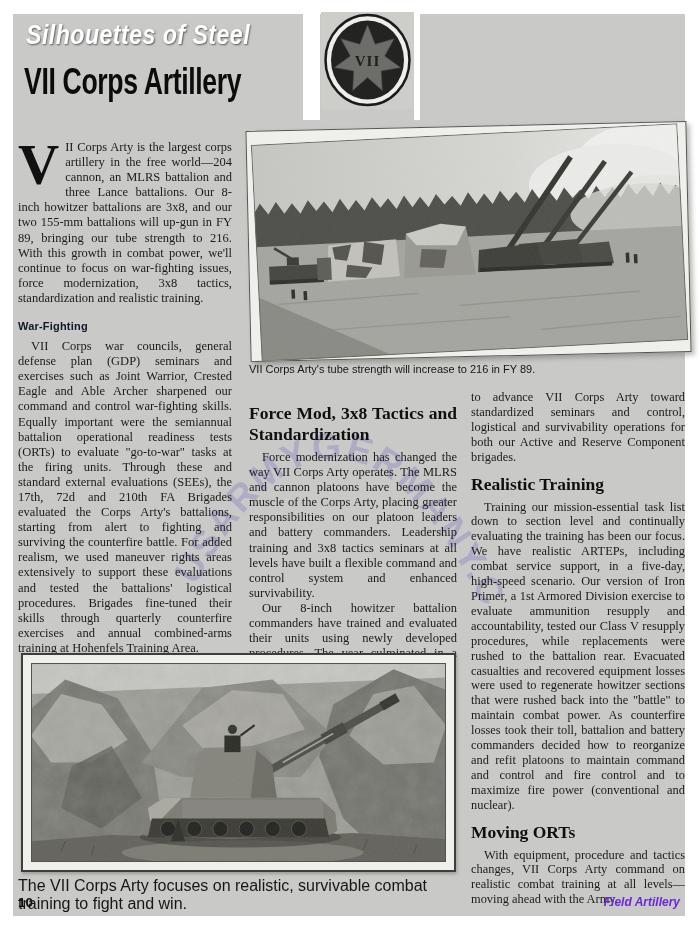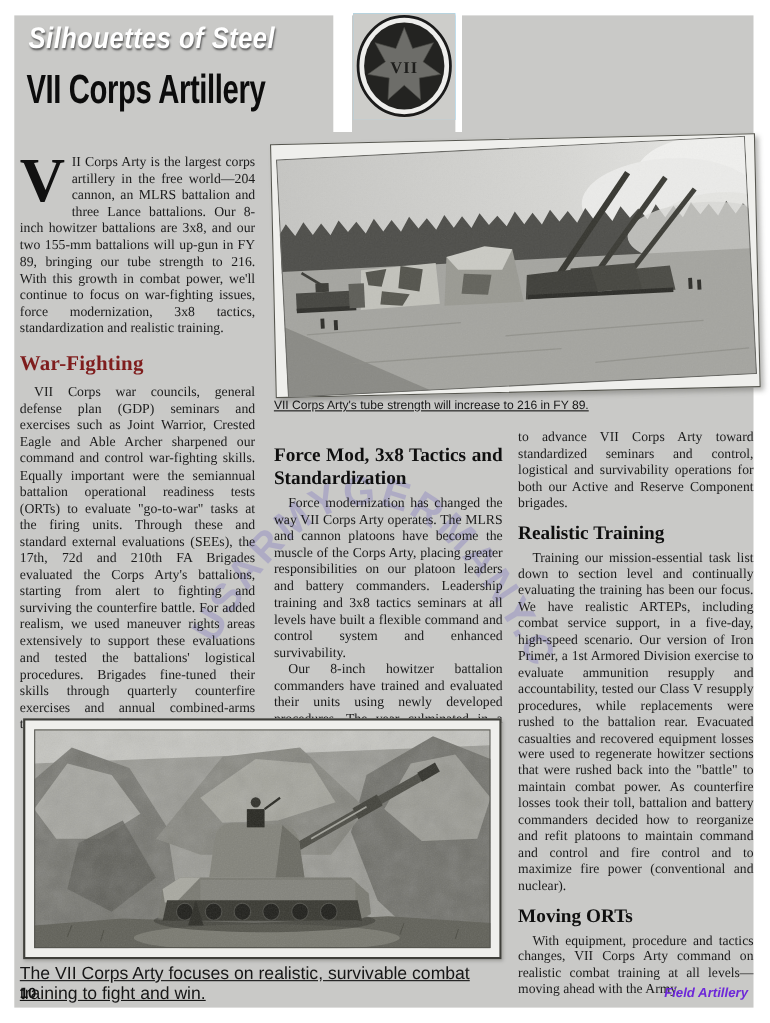--- a/index.html
+++ b/index.html
@@ -12,54 +12,54 @@
   .kicker{position:absolute;left:13px;top:6px;font-family:"Liberation Sans",sans-serif;
           font-weight:bold;font-style:italic;font-size:27px;color:#ffffff;letter-spacing:.5px;
           text-shadow:1px 1px 2px rgba(85,85,85,.95);white-space:nowrap;
           transform:scaleX(.86);transform-origin:left top;}
   .pagetitle{position:absolute;left:11px;top:47px;font-family:"Liberation Sans",sans-serif;
           font-weight:bold;font-size:37px;color:#0c0c0c;white-space:nowrap;
           transform:scaleX(.72);transform-origin:left top;letter-spacing:-.5px;}
   .gutter{position:absolute;top:-1px;height:107px;background:#ffffff;}
   .gutter-left{left:290px;width:17px;}
   .gutter-right{left:401px;width:6px;}
-  .logo-box{position:absolute;left:308px;top:-2px;width:93px;height:97px;background:#7dd3fc;}
+  .logo-box{position:absolute;left:308px;top:-2px;width:93px;height:97px;background:#eab308;}
   .logo-box svg{display:block;width:100%;height:100%;}
 
   
   .watermark{position:absolute;left:0;top:0;width:672px;height:902px;pointer-events:none;}
 
   
   .col{position:absolute;color:#1b1b1b;}
   .col p{margin:0;font-size:12.5px;line-height:15.1px;text-align:justify;}
   .col1{left:5px;top:126px;width:214px;}
   .col2{left:236px;top:373px;width:208px;}
   .col3{left:458px;top:376px;width:214px;}
   .col3 p{font-size:12.4px;line-height:14.9px;}
   .indent{text-indent:13px;}
   .dropcap{float:left;font-size:57px;line-height:44px;font-weight:bold;color:#111;
            margin:3px 6px 0 0;font-family:"Liberation Serif",serif;}
-  .sans-heading{font-family:Liberation Serif, serif;font-size:19px;font-weight:bold;
-           color:#7f1d1d;margin:14px 0 7px 0;letter-spacing:.2px;}
+  .sans-heading{font-family:Liberation Sans, sans-serif;font-size:11px;font-weight:bold;
+           color:#0f172a;margin:14px 0 7px 0;letter-spacing:.2px;}
   .serif-heading{font-family:"Liberation Serif",serif;font-size:17.5px;font-weight:bold;
            color:#0f0f0f;margin:9px 0 5px 0;}
   .serif-heading.justified{text-align:justify;}
   .col2 .serif-heading{margin-top:16px;line-height:21px;}
 
   
   .photo{position:absolute;background:#efefec;box-sizing:border-box;overflow:hidden;}
   .photo svg{position:absolute;display:block;}
   .photo1{left:235px;top:112px;width:441px;height:231px;border:1px solid #56564f;
           transform:rotate(-1.3deg);box-shadow:3px 3px 5px rgba(95,95,90,.45);}
   .photo1 svg{left:7px;top:7px;width:427px;height:217px;transform:rotate(-1.6deg);}
   .photo2{left:8px;top:639px;width:435px;height:219px;border:2px solid #3f3f3a;
           box-shadow:1px 2px 3px rgba(95,95,90,.4);}
   .photo2 svg{left:8px;top:8px;width:415px;height:199px;}
 
-  .caption{position:absolute;font-family:"Liberation Sans",sans-serif;color:#161616;text-decoration:underline;}
+  .caption{position:absolute;font-family:"Liberation Sans",sans-serif;color:#161616;}
   .caption1{left:236px;top:349px;width:436px;font-size:11px;}
   .caption2{left:5px;top:863px;width:445px;font-size:16px;}
 
   
   .pageno{position:absolute;left:5px;top:881px;font-family:"Liberation Sans",sans-serif;
           font-weight:bold;font-size:13.5px;color:#111;}
   .mag{position:absolute;right:5px;top:881px;font-family:"Liberation Sans",sans-serif;
           font-weight:bold;font-style:italic;font-size:12px;color:#6d28d9;}
 </style>
 </head>

